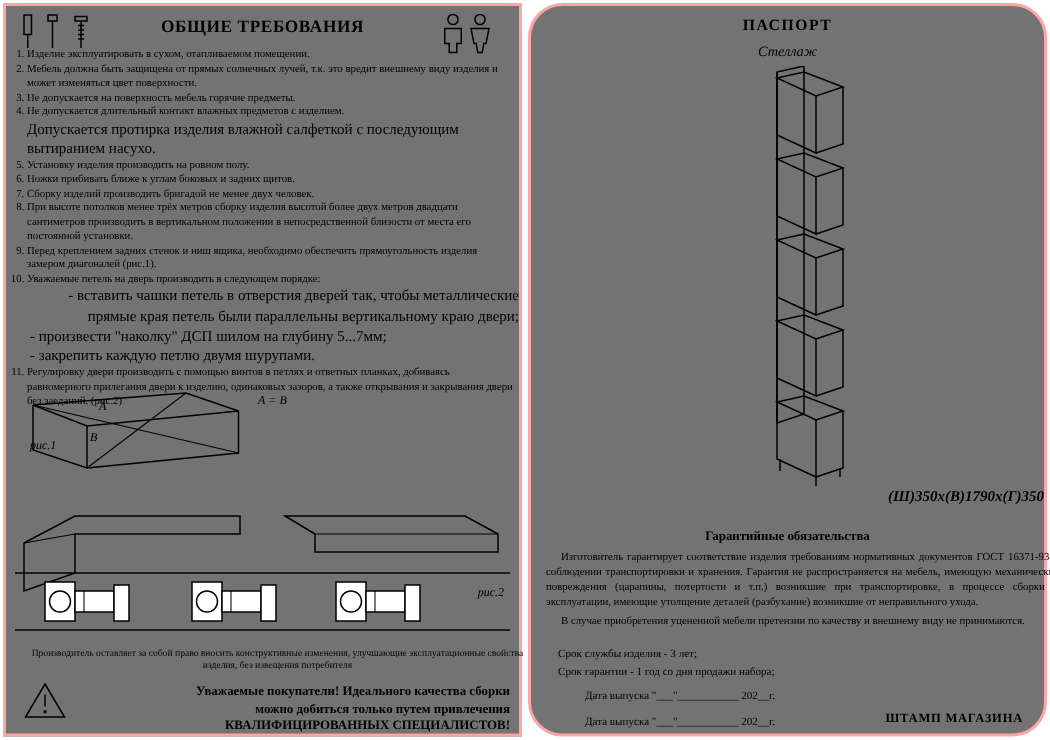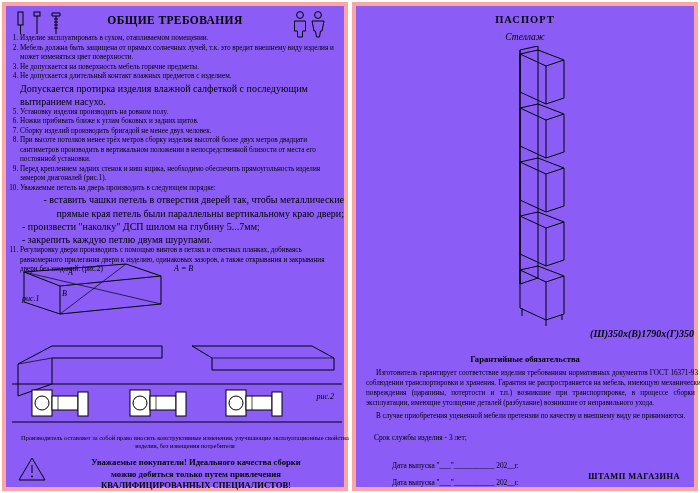--- a/index.html
+++ b/index.html
@@ -1,29 +1,29 @@
 <!DOCTYPE html>
 <html><head>
 <meta charset="utf-8">
 <style>
   html,body{margin:0;padding:0;background:#fff;}
   body{font-family:"Liberation Serif", serif; color:#000;}
   .page{position:relative;width:700px;height:493px;overflow:hidden;background:#fff;}
-  .panel{position:absolute;border:4px solid #fca5a5;box-sizing:border-box;background:#8b5cf6;}
+  .panel{position:absolute;border:2px solid #fca5a5;box-sizing:border-box;background:#737373;}
   .left{left:2px;top:2px;width:346px;height:489px;}
-  .right{left:352px;top:2px;width:346px;height:489px;}
+  .right{left:352px;top:2px;width:346px;height:489px;border-radius:23px;}
 
   .title{font-weight:bold;text-align:center;font-size:11.5px;letter-spacing:.4px;}
   .rules{font-size:7.2px;line-height:1.32;margin:0;padding:0 4px 0 6px;}
   .rules li{margin:0;padding:0;}
   .noteline{font-size:10px;line-height:1.32;padding-left:14px;}
 
   .fig-label{font-size:8px;font-style:italic;}
 
-  .warn{font-size:8.6px;font-weight:bold;text-align:center;line-height:1.35;}
+  .warn{font-size:8.6px;font-weight:bold;text-align:right;line-height:1.35;}
   .discl{font-size:6.4px;line-height:1.3;text-align:center;padding:0 10px;}
 
   .r-title{font-weight:bold;text-align:center;font-size:10.5px;letter-spacing:1px;}
   .r-sub{text-align:center;font-size:9.5px;font-style:italic;margin-top:2px;}
   .r-dims{text-align:right;font-weight:bold;font-style:italic;font-size:10px;}
   .r-guar-h{text-align:center;font-weight:bold;font-size:8.6px;}
   .r-body{font-size:7.2px;line-height:1.38;text-align:justify;padding:0 10px;}
   .r-body p{margin:3px 0;text-indent:10px;}
   .r-line{font-size:7.4px;margin:3px 0 0 18px;}
   .stamp{position:absolute;right:14px;bottom:6px;font-size:8.4px;font-weight:bold;letter-spacing:.5px;}
@@ -193,20 +193,21 @@
 
     <div style="position:absolute;left:0;top:348px;width:100%;" class="r-guar-h">Гарантийные обязательства</div>
 
     <div style="position:absolute;left:0;top:360px;width:100%;" class="r-body">
       <p>Изготовитель гарантирует соответствие изделия требованиям нормативных документов ГОСТ 16371-93 и соблюдении транспортировки и хранения. Гарантия не распространяется на мебель, имеющую механические повреждения (царапины, потертости и т.п.) возникшие при транспортировке, в процессе сборки и эксплуатации, имеющие утолщение деталей (разбухание) возникшие от неправильного ухода.</p>
       <p>В случае приобретения уцененной мебели претензии по качеству и внешнему виду не принимаются.</p>
     </div>
 
     <div style="position:absolute;left:0;top:424px;width:100%;">
       <div class="r-line">Срок службы изделия - 3 лет;</div>
+      <div class="r-line">Срок гарантии - 1 год со дня продажи набора;</div>
     </div>
 
     <div style="position:absolute;left:0;top:452px;width:100%;">
       <div class="r-line" style="margin-left:36px;">Дата выпуска "___"___________ 202__г.</div>
       <div class="r-line" style="margin-left:36px;margin-top:8px;">Дата выпуска "___"___________ 202__г.</div>
     </div>
 
     <div class="stamp">ШТАМП МАГАЗИНА</div>
   </div>
 

